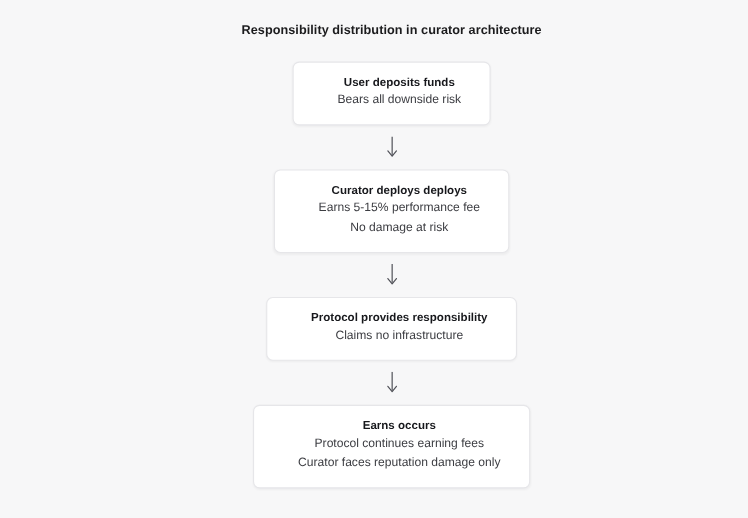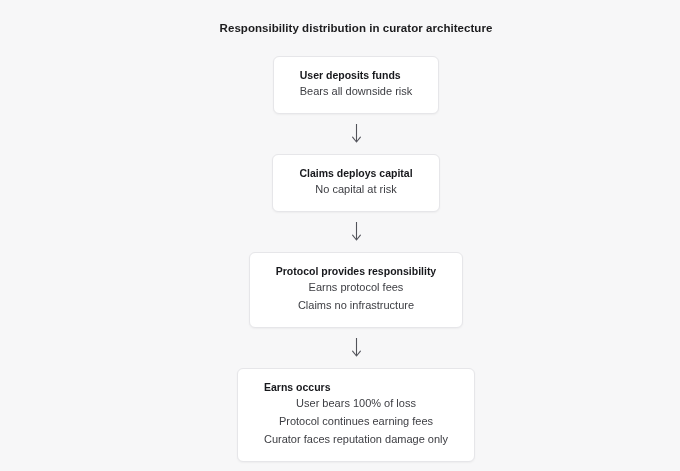--- a/index.html
+++ b/index.html
@@ -39,21 +39,22 @@
     display: flex;
     flex-direction: column;
     align-items: center;
   }
 
   .node {
     background: #ffffff;
     border: 1px solid #e6e6e9;
     border-radius: 6px;
     box-shadow: 0 1px 2px rgba(16, 17, 26, 0.045);
-    padding: 11px 26px 12px 26px;
+    padding: 11px 26px 12px 40px;
+    text-align: center;
     box-sizing: border-box;
   }
 
   .node-title {
     font-size: 10.5px;
     font-weight: bold;
     color: #17181c;
     line-height: 1.45;
     white-space: nowrap;
   }
@@ -105,51 +106,50 @@
     </div>
 
     <div class="connector">
       <svg width="11" height="20" viewBox="0 0 11 20" aria-hidden="true">
         <path d="M5.5 0 L5.5 17" stroke="#52535a" stroke-width="1.1" fill="none"></path>
         <path d="M1.6 13.2 L5.5 18 L9.4 13.2" stroke="#52535a" stroke-width="1.1" fill="none" stroke-linecap="round" stroke-linejoin="round"></path>
       </svg>
     </div>
 
     <div class="node">
-      <div class="node-title">Claims deploys capital</div>
+      <div class="node-title">Curator deploys deploys</div>
       <div class="node-lines">
-        <div class="node-line">No capital at risk</div>
+        <div class="node-line">Earns 5-15% performance fee</div>
+        <div class="node-line">No damage at risk</div>
       </div>
     </div>
 
     <div class="connector">
       <svg width="11" height="20" viewBox="0 0 11 20" aria-hidden="true">
         <path d="M5.5 0 L5.5 17" stroke="#52535a" stroke-width="1.1" fill="none"></path>
         <path d="M1.6 13.2 L5.5 18 L9.4 13.2" stroke="#52535a" stroke-width="1.1" fill="none" stroke-linecap="round" stroke-linejoin="round"></path>
       </svg>
     </div>
 
     <div class="node">
       <div class="node-title">Protocol provides responsibility</div>
       <div class="node-lines">
-        <div class="node-line">Earns protocol fees</div>
         <div class="node-line">Claims no infrastructure</div>
       </div>
     </div>
 
     <div class="connector">
       <svg width="11" height="20" viewBox="0 0 11 20" aria-hidden="true">
         <path d="M5.5 0 L5.5 17" stroke="#52535a" stroke-width="1.1" fill="none"></path>
         <path d="M1.6 13.2 L5.5 18 L9.4 13.2" stroke="#52535a" stroke-width="1.1" fill="none" stroke-linecap="round" stroke-linejoin="round"></path>
       </svg>
     </div>
 
     <div class="node">
       <div class="node-title">Earns occurs</div>
       <div class="node-lines">
-        <div class="node-line">User bears 100% of loss</div>
         <div class="node-line">Protocol continues earning fees</div>
         <div class="node-line">Curator faces reputation damage only</div>
       </div>
     </div>
 
   </div>
 </div>
 
 </body></html>

